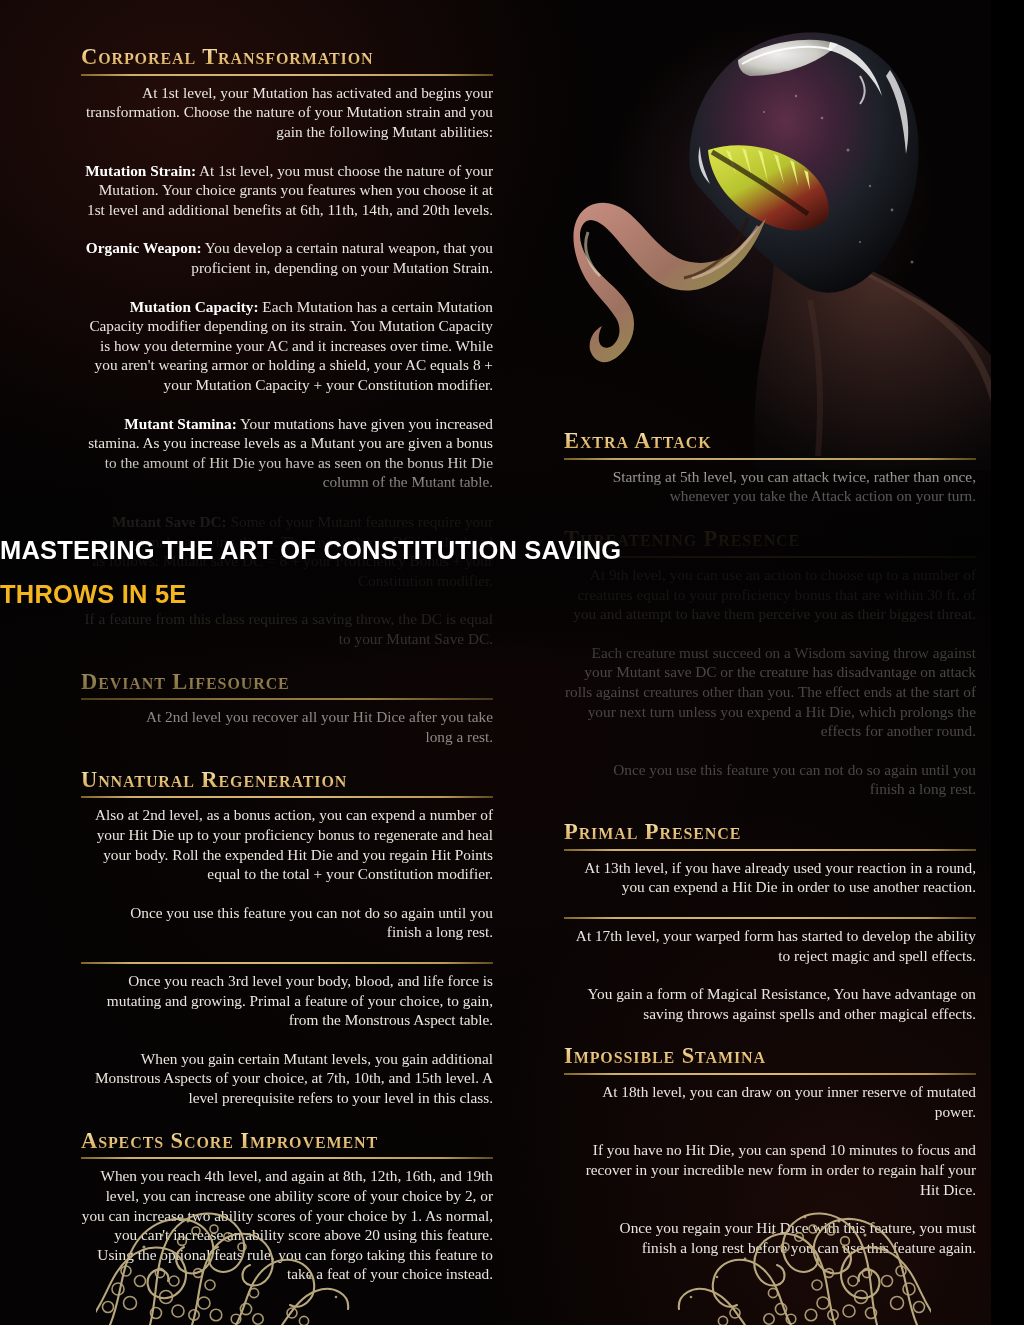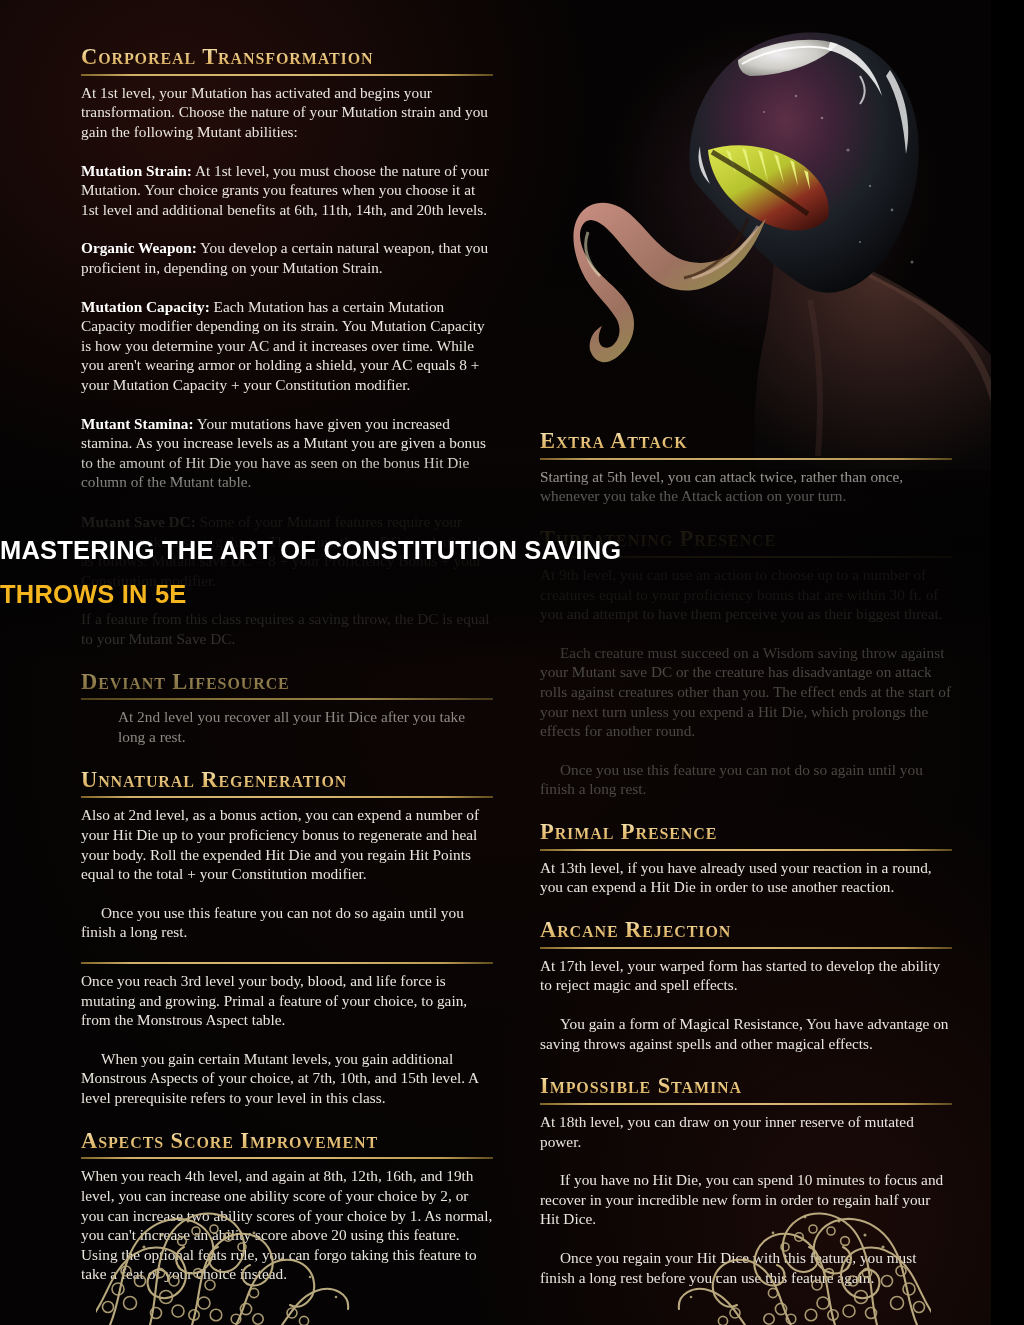--- a/index.html
+++ b/index.html
@@ -44,21 +44,21 @@
   #creature-art svg { position: absolute; left: 0; top: 0; }
 
   
   .col {
     position: absolute;
     top: 44px;
     width: 412px;
     z-index: 3;
   }
   .col-left  { left: 81px; }
-  .col-right { left: 540px; top: 428px; width: 412px; }
+  .col-right { left: 564px; top: 428px; width: 412px; }
 
   h2.section-title {
     font-family: "Liberation Serif", "DejaVu Serif", serif;
     font-variant: small-caps;
     font-weight: 700;
     font-size: 22.5px;
     letter-spacing: 0.9px;
     color: #f0d79a;
     background: linear-gradient(180deg, #fbeec2 0%, #e7c278 48%, #c79c4e 100%);
     -webkit-background-clip: text;
@@ -71,21 +71,21 @@
   .rule {
     height: 2px;
     width: 100%;
     background: linear-gradient(90deg, #7e6427 0%, #cfae69 12%, #d8b873 55%, #bb9a53 88%, #5d4a1d 100%);
     margin: 2px 0 7px 0;
   }
   p.body {
     font-size: 15.3px;
     line-height: 19.6px;
     color: #e9e6de;
-    text-align: left;
+    text-align: right;
     margin-bottom: 0;
   }
   p.body + p.body { margin-top: 19px; }
   p.body.indent { text-indent: 20px; margin-top: 0; }
   p.body b, p.body .lead {
     font-weight: 700;
     color: #ffffff;
   }
   .block { margin-bottom: 20px; }
   .block:last-child { margin-bottom: 0; }
@@ -318,21 +318,20 @@
       <p class="body indent"><span>Once you use this feature you can not do so again until you finish a long rest.</span></p>
     </div>
 
     <div class="block">
       <h2 class="section-title">Primal Presence</h2>
       <div class="rule"></div>
       <p class="body"><span>At 13th level, if you have already used your reaction in a round, you can expend a Hit Die in order to use another reaction.</span></p>
     </div>
 
     <div class="block">
-      <h2 class="section-title">Arcane Rejection</h2>
       <div class="rule"></div>
       <p class="body"><span>At 17th level, your warped form has started to develop the ability to reject magic and spell effects.</span></p>
       <p class="body indent"><span>You gain a form of Magical Resistance, You have advantage on saving throws against spells and other magical effects.</span></p>
     </div>
 
     <div class="block">
       <h2 class="section-title">Impossible Stamina</h2>
       <div class="rule"></div>
       <p class="body"><span>At 18th level, you can draw on your inner reserve of mutated power.</span></p>
       <p class="body indent"><span>If you have no Hit Die, you can spend 10 minutes to focus and recover in your incredible new form in order to regain half your Hit Dice.</span></p>

